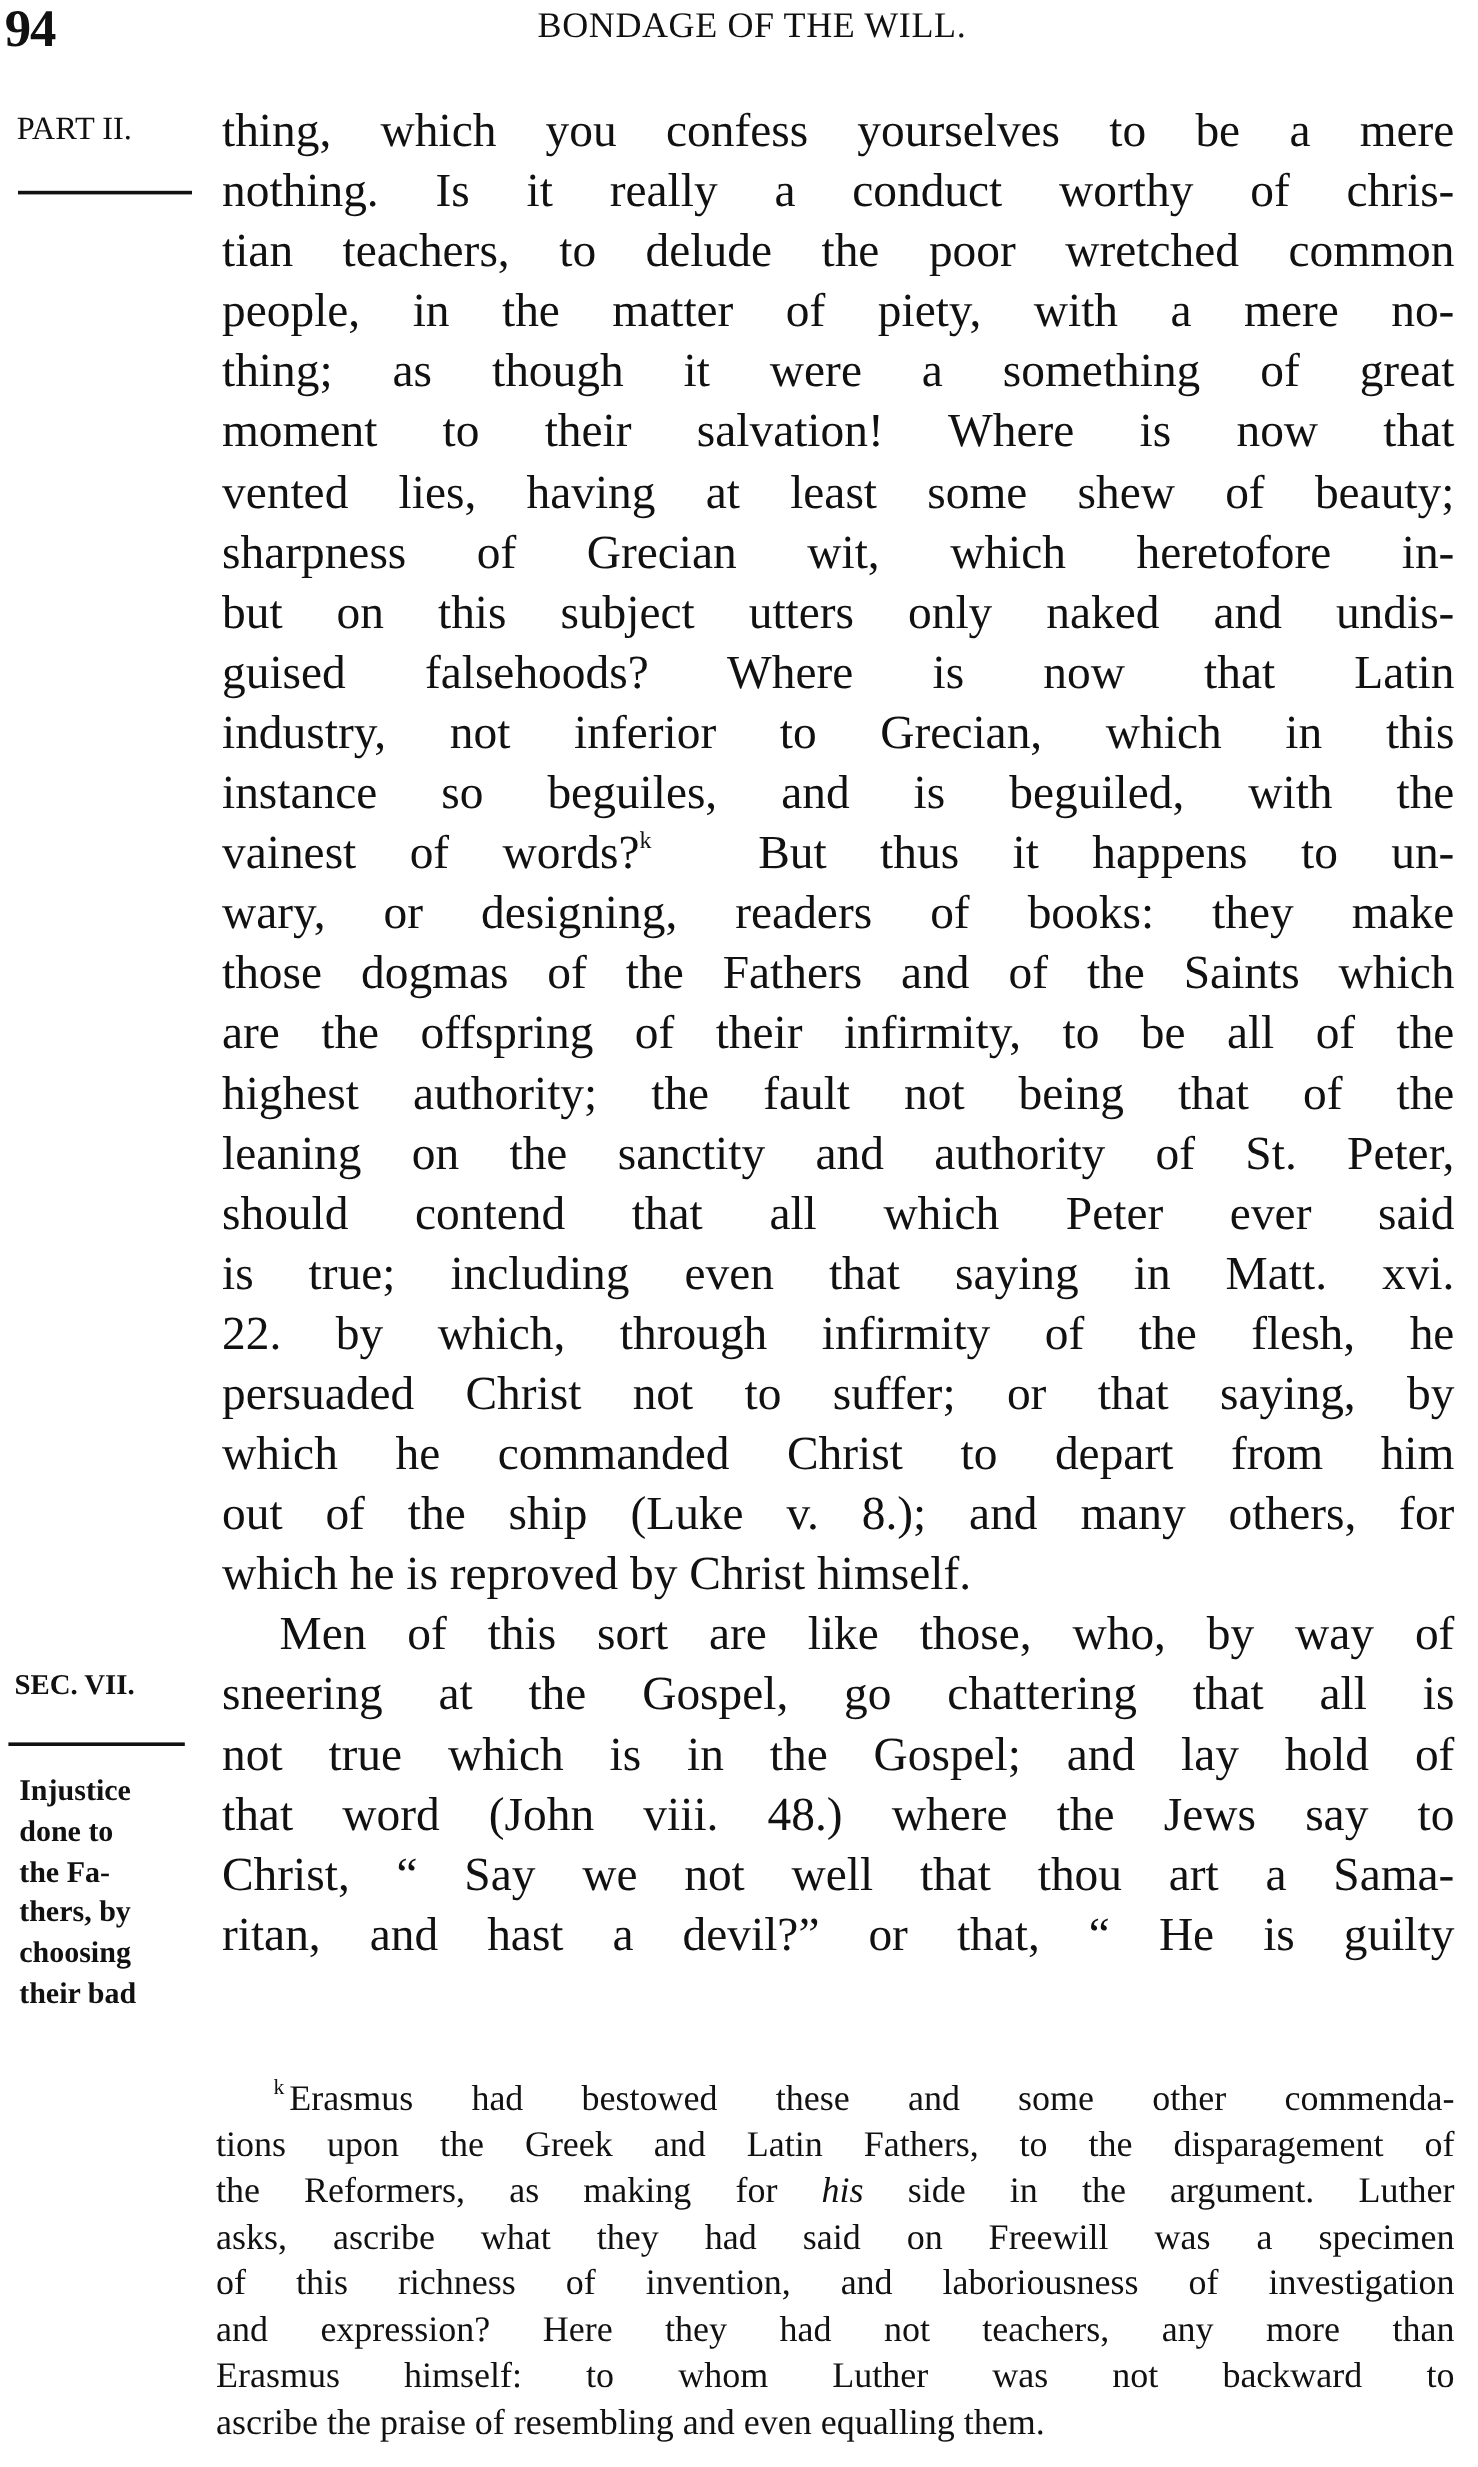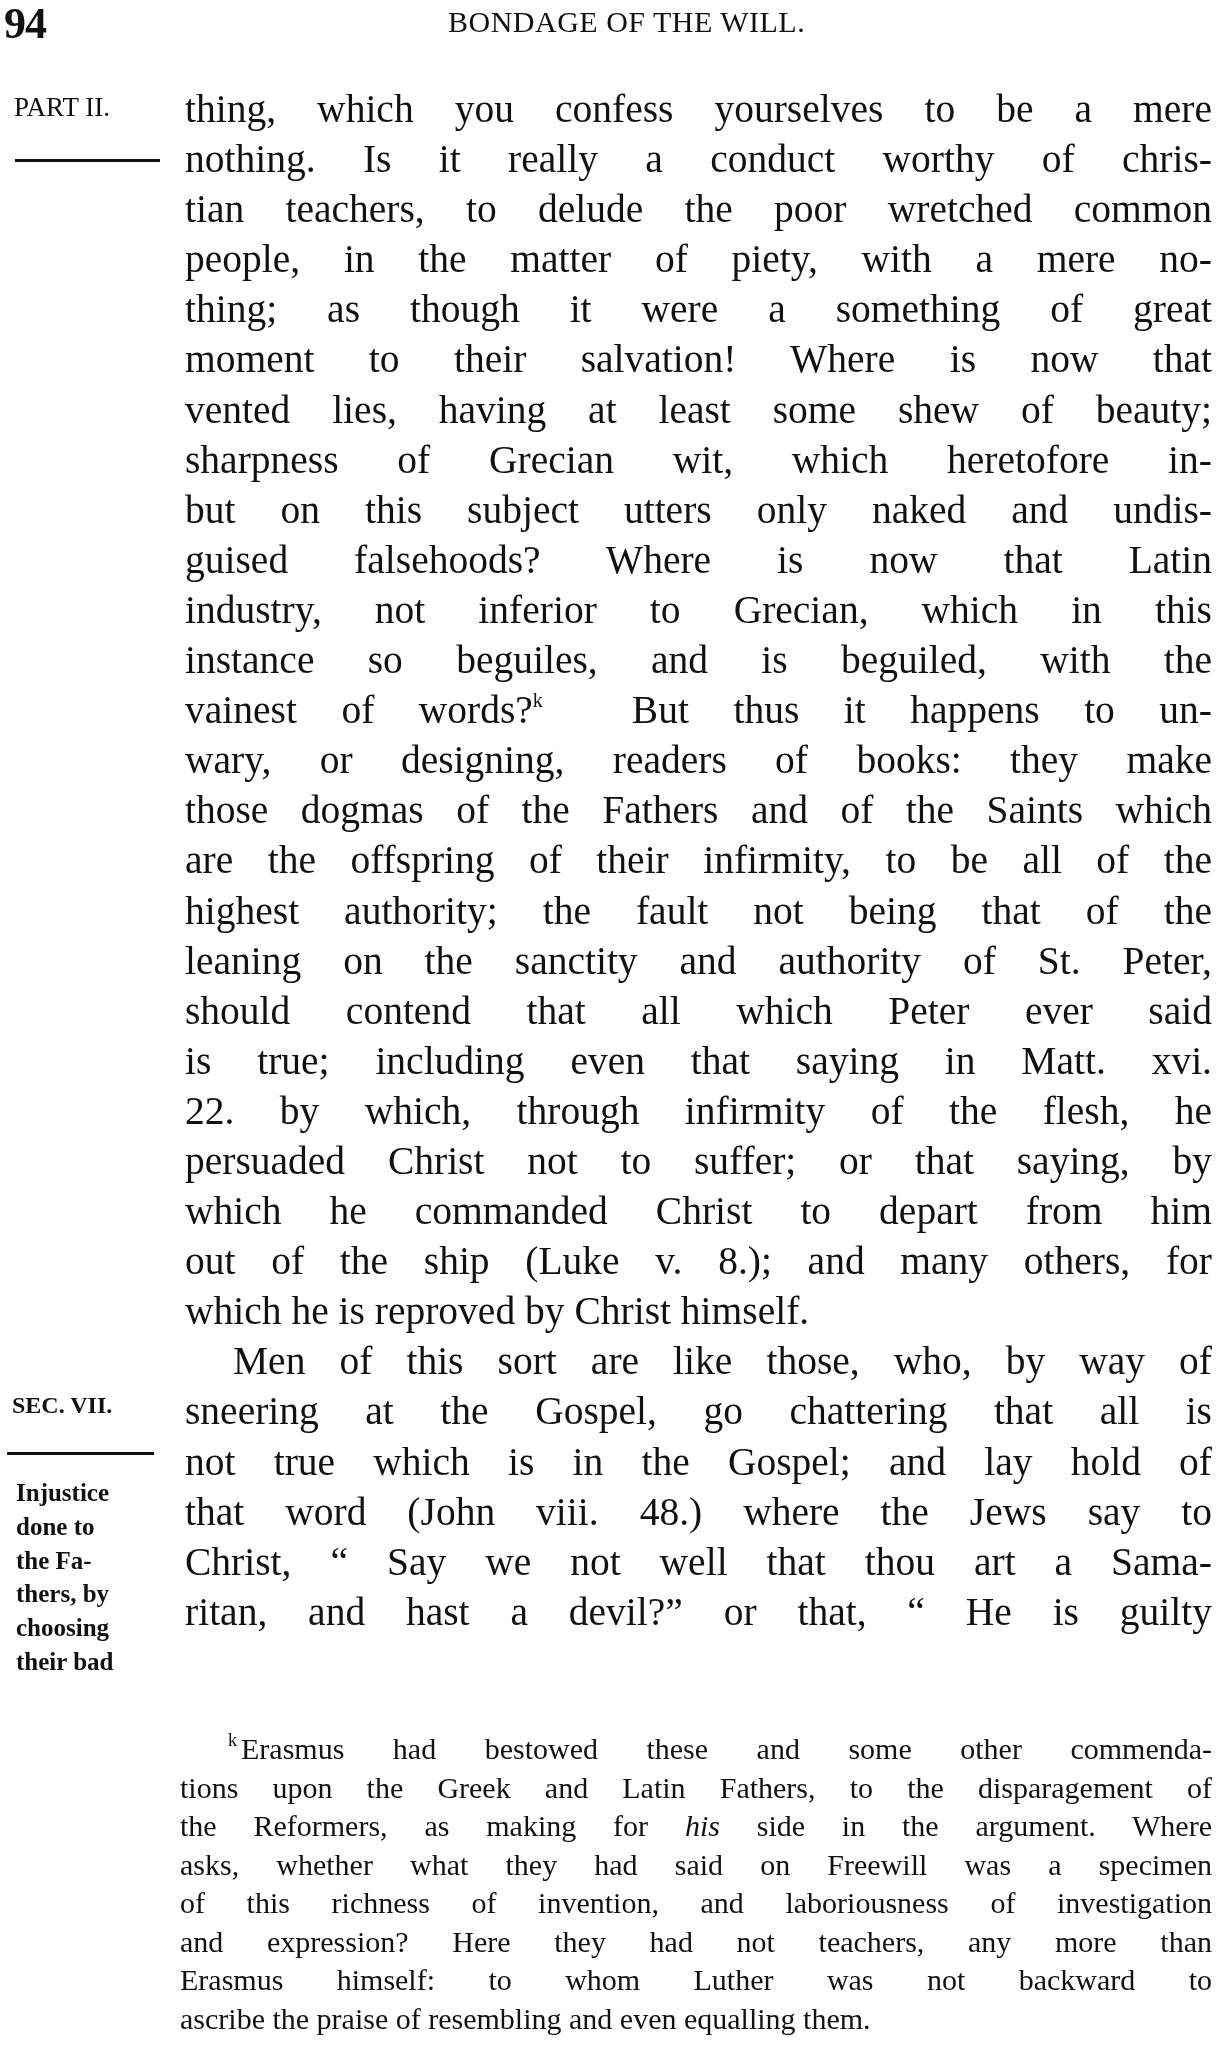--- a/index.html
+++ b/index.html
@@ -170,21 +170,21 @@
     <span class="line">sneering at the Gospel, go chattering that all is</span>
     <span class="line">not true which is in the Gospel; and lay hold of</span>
     <span class="line">that word (John viii. 48.) where the Jews say to</span>
     <span class="line">Christ, “ Say we not well that thou art a Sama-</span>
     <span class="line">ritan, and hast a devil?” or that, “ He is guilty</span>
   </div>
 
   <div class="footnote">
     <span class="line indent"><span class="fn-sup">k</span><span>Erasmus had bestowed these and some other commenda-</span></span>
     <span class="line">tions upon the Greek and Latin Fathers, to the disparagement of</span>
-    <span class="line"><span>the Reformers, as making for </span><em>his</em><span> side in the argument.  Where</span></span>
-    <span class="line">asks, whether what they had said on Freewill was a specimen</span>
+    <span class="line"><span>the Reformers, as making for </span><em>his</em><span> side in the argument.  Luther</span></span>
+    <span class="line">asks, ascribe what they had said on Freewill was a specimen</span>
     <span class="line">of this richness of invention, and laboriousness of investigation</span>
     <span class="line">and expression?  Here they had not teachers, any more than</span>
     <span class="line">Erasmus himself: to whom Luther was not backward to</span>
     <span class="line last">ascribe the praise of resembling and even equalling them.</span>
   </div>
 
 </div>
 
 </body></html>

